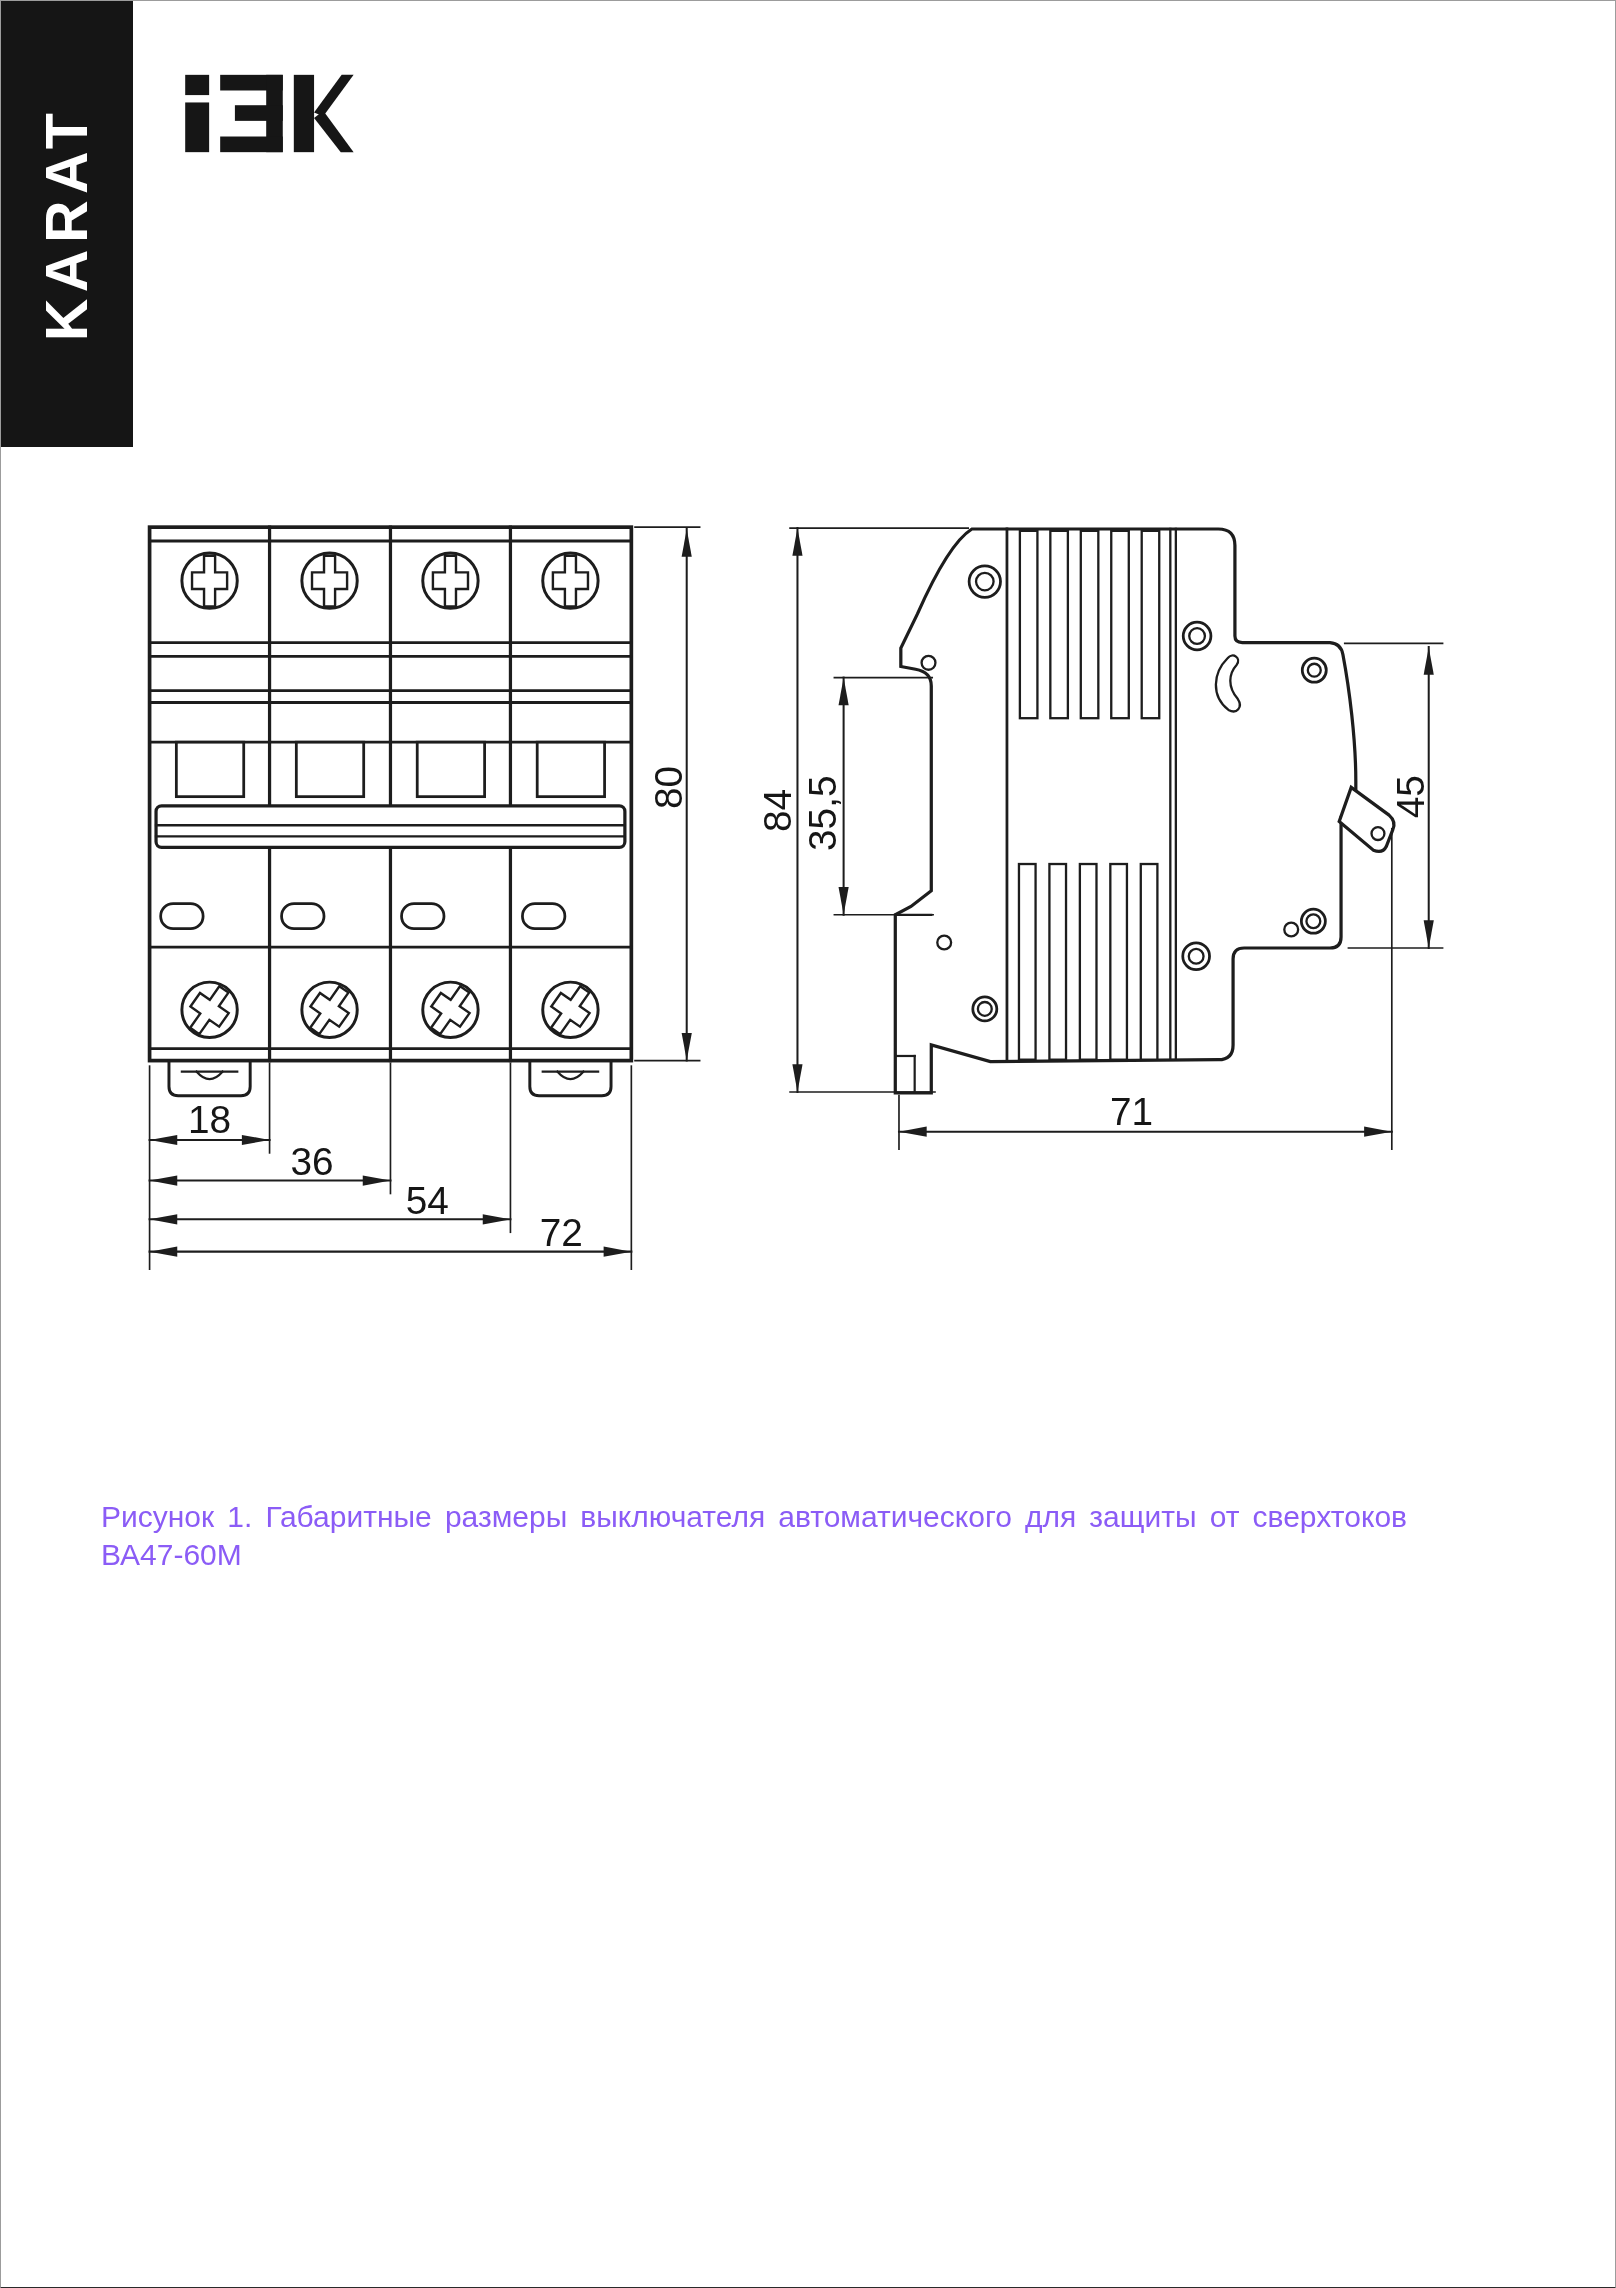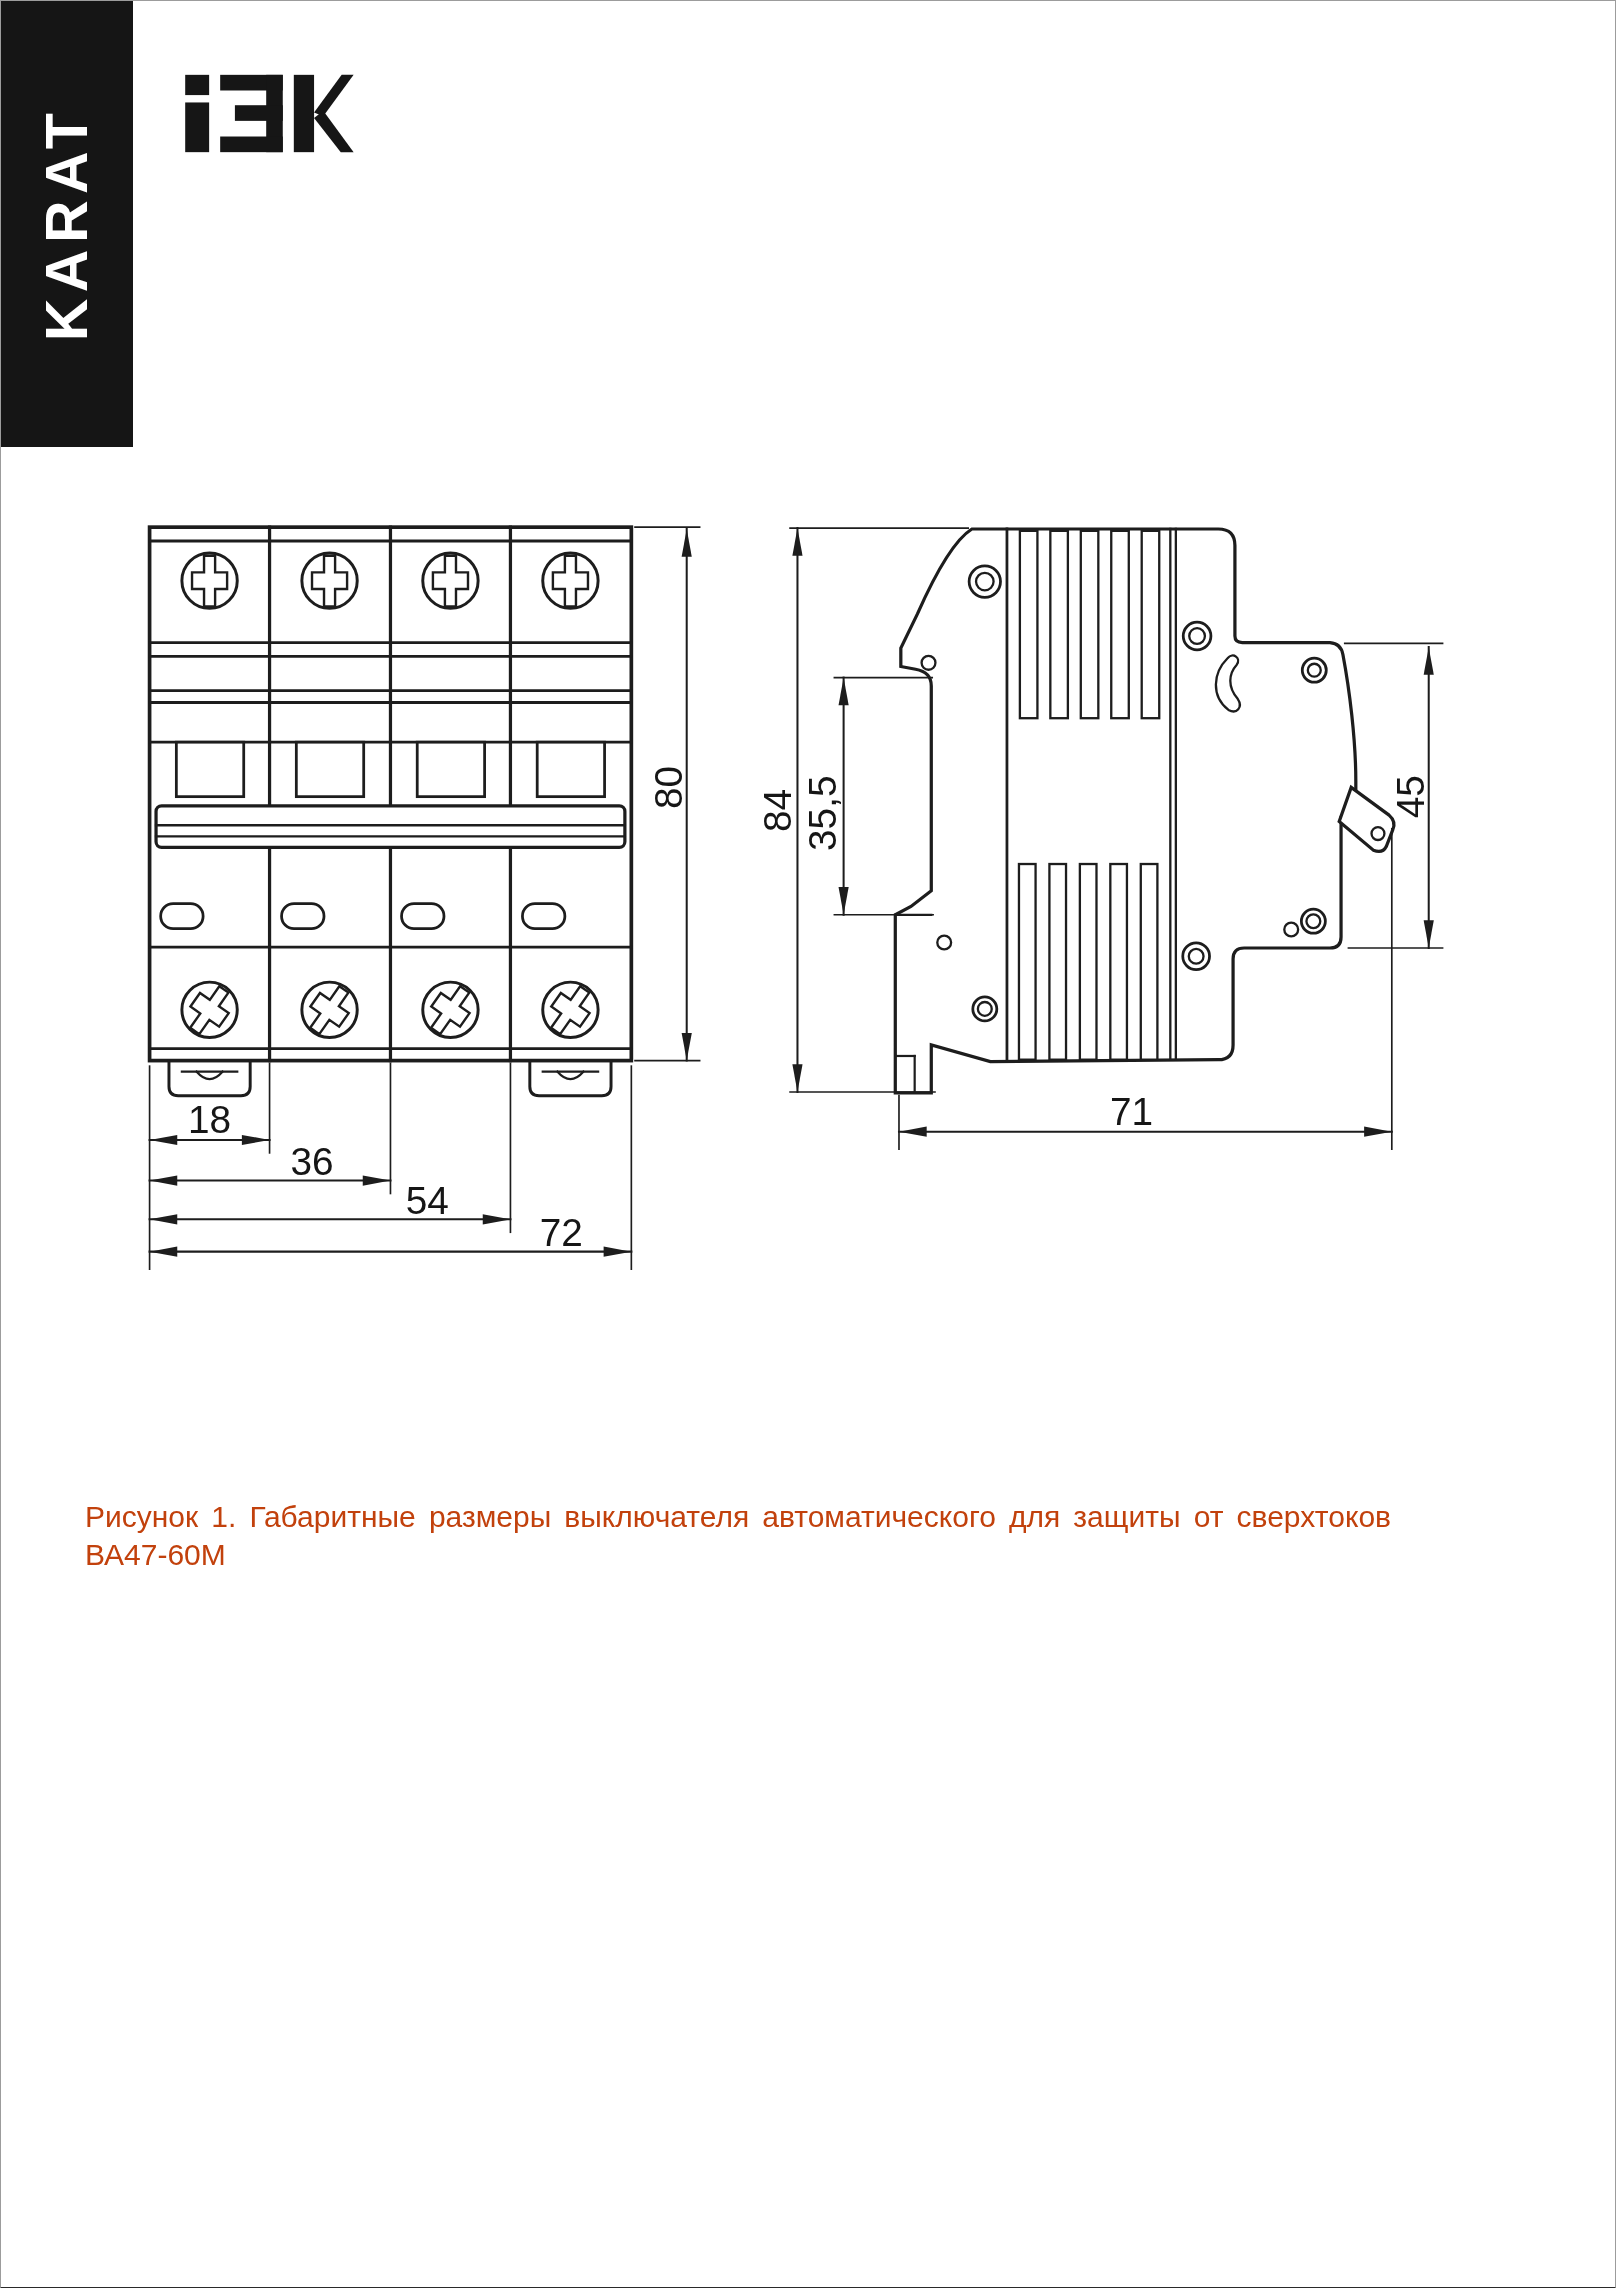--- a/index.html
+++ b/index.html
@@ -20,22 +20,22 @@
   }
   .karat{
     transform:rotate(-90deg);
     color:#ffffff;
     font-size:59px;font-weight:bold;letter-spacing:6.5px;
     white-space:nowrap;
   }
   .logo{position:absolute;left:182px;top:72px;width:171px;height:81px;}
   .drawing{position:absolute;left:0;top:0;width:1616px;height:2289px;}
   .caption{
-    position:absolute;left:84px;top:1497px;width:1306px;margin:0;
-    font-size:30px;line-height:1.25;color:#c2410c;
+    position:absolute;left:100px;top:1497px;width:1306px;margin:0;
+    font-size:30px;line-height:1.25;color:#8b5cf6;
     text-align:justify;text-align-last:justify;
   }
   text{font-family:"Liberation Sans","DejaVu Sans",sans-serif;font-size:42px;fill:#161616;}
 </style>
 </head>
 <body>
 
 <div class="page">
 
   <div class="banner">

